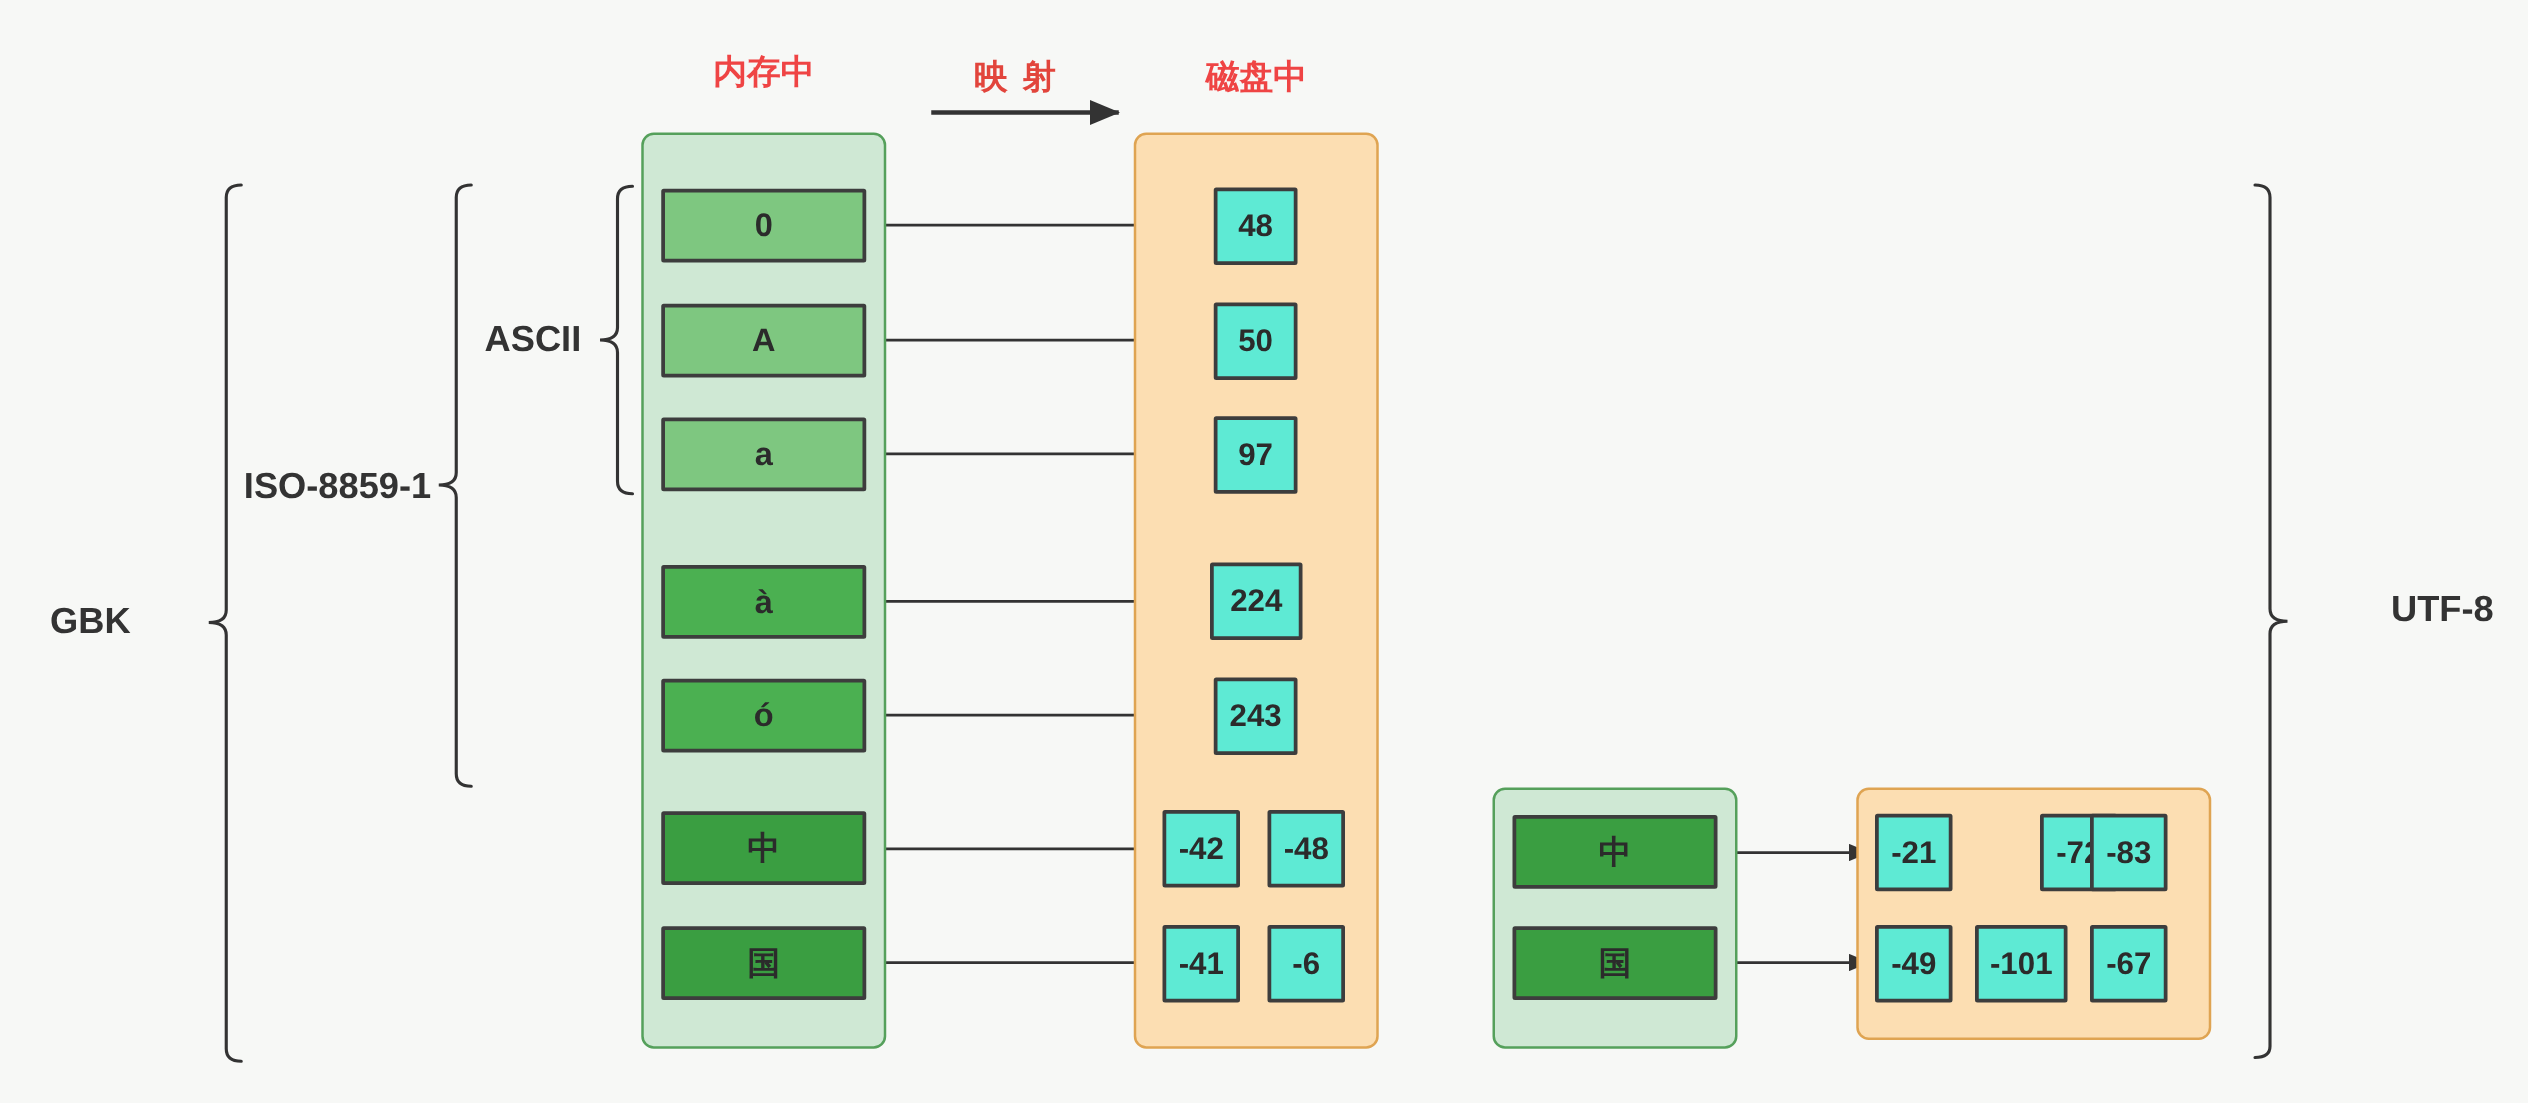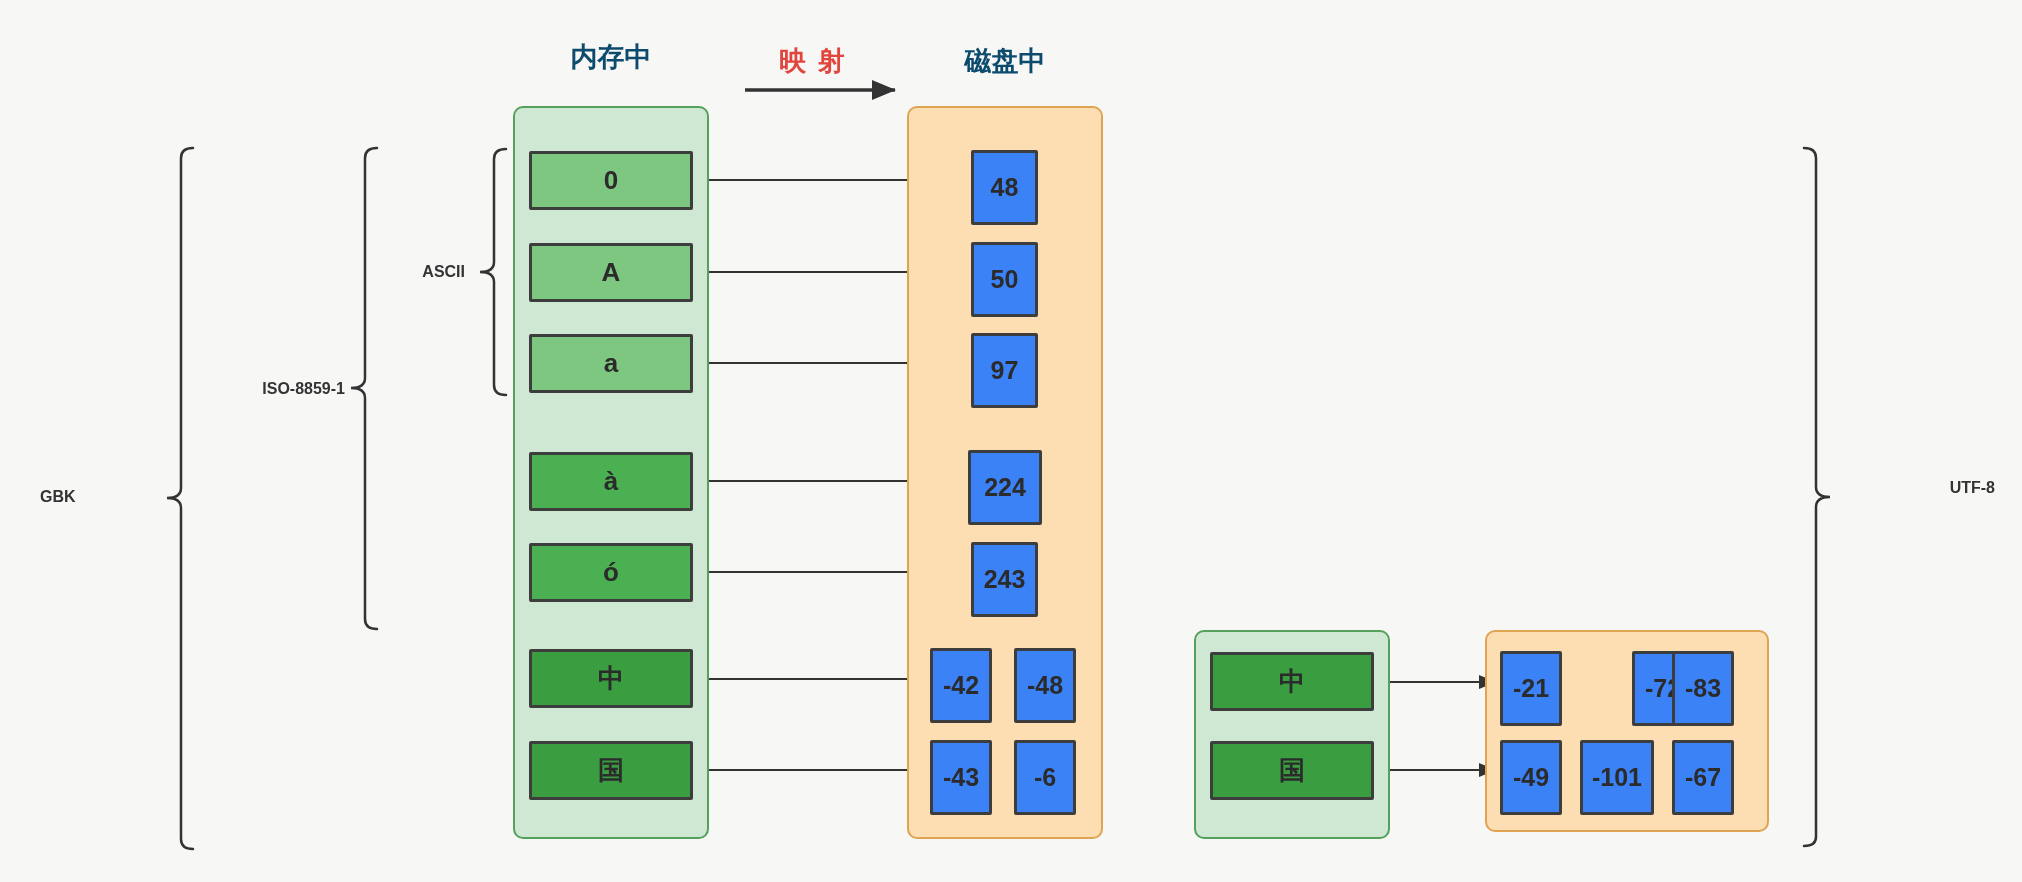--- a/index.html
+++ b/index.html
@@ -7,42 +7,42 @@
     position:relative;
     width:2022px;height:882px;
     background:#f7f8f6;
     font-family:"Liberation Sans","DejaVu Sans",sans-serif;
     color:#333;
     overflow:hidden;
   }
   .overlay{position:absolute;left:0;top:0;width:2022px;height:882px;pointer-events:none;}
   .title{
     position:absolute;height:34px;line-height:34px;
-    font-size:27px;font-weight:bold;text-align:center;color:#0c4a6e;
+    font-size:27px;font-weight:bold;text-align:center;color:#ef4444;
   }
   .title.red{color:#e2453c;letter-spacing:2px;}
   .enc-label{
     position:absolute;height:30px;line-height:30px;
-    font-size:16px;font-weight:bold;color:#333;
+    font-size:29px;font-weight:bold;color:#333;
   }
   .container{position:absolute;border-radius:10px;box-sizing:border-box;}
   .container.green{background:#cfe8d4;border:2.5px solid #55a05b;}
   .container.orange{background:#fcdeb2;border:2.5px solid #dfa452;}
   .cell{
     position:absolute;width:164px;height:59px;box-sizing:border-box;
     border:3px solid #3d3d3d;border-radius:2px;
     display:flex;align-items:center;justify-content:center;
     font-size:26px;font-weight:bold;color:#2b2b2b;
   }
   .cell.light{background:#7ec780;}
   .cell.medium{background:#4bb051;}
   .cell.dark{background:#3a9e41;}
   .ocell{
-    position:absolute;width:67px;height:75px;box-sizing:border-box;
-    border:3px solid #3d3d3d;border-radius:2px;background:#3b82f6;
+    position:absolute;width:67px;height:62px;box-sizing:border-box;
+    border:3px solid #3d3d3d;border-radius:2px;background:#5eead4;
     display:flex;align-items:center;justify-content:center;
     font-size:25px;font-weight:bold;color:#2b2b2b;
   }
 </style>
 </head>
 <body>
 
 <div class="canvas">
 
   <svg class="overlay" viewBox="0 0 2022 882" aria-hidden="true">
@@ -96,21 +96,21 @@
   <div class="cell dark" style="left:529px;top:649px">中</div>
   <div class="cell dark" style="left:529px;top:741px">国</div>
 
   <div class="ocell" style="left:971px;top:150px">48</div>
   <div class="ocell" style="left:971px;top:242px">50</div>
   <div class="ocell" style="left:971px;top:333px">97</div>
   <div class="ocell" style="left:968px;top:450px;width:74px">224</div>
   <div class="ocell" style="left:971px;top:542px">243</div>
   <div class="ocell" style="left:930px;top:648px;width:62px">-42</div>
   <div class="ocell" style="left:1014px;top:648px;width:62px">-48</div>
-  <div class="ocell" style="left:930px;top:740px;width:62px">-43</div>
+  <div class="ocell" style="left:930px;top:740px;width:62px">-41</div>
   <div class="ocell" style="left:1014px;top:740px;width:62px">-6</div>
 
   <div class="cell dark" style="left:1210px;top:652px">中</div>
   <div class="cell dark" style="left:1210px;top:741px">国</div>
 
   <div class="ocell" style="left:1500px;top:651px;width:62px">-21</div>
   <div class="ocell" style="left:1632px;top:651px;width:62px">-72</div>
   <div class="ocell" style="left:1672px;top:651px;width:62px">-83</div>
   <div class="ocell" style="left:1500px;top:740px;width:62px">-49</div>
   <div class="ocell" style="left:1580px;top:740px;width:74px">-101</div>

